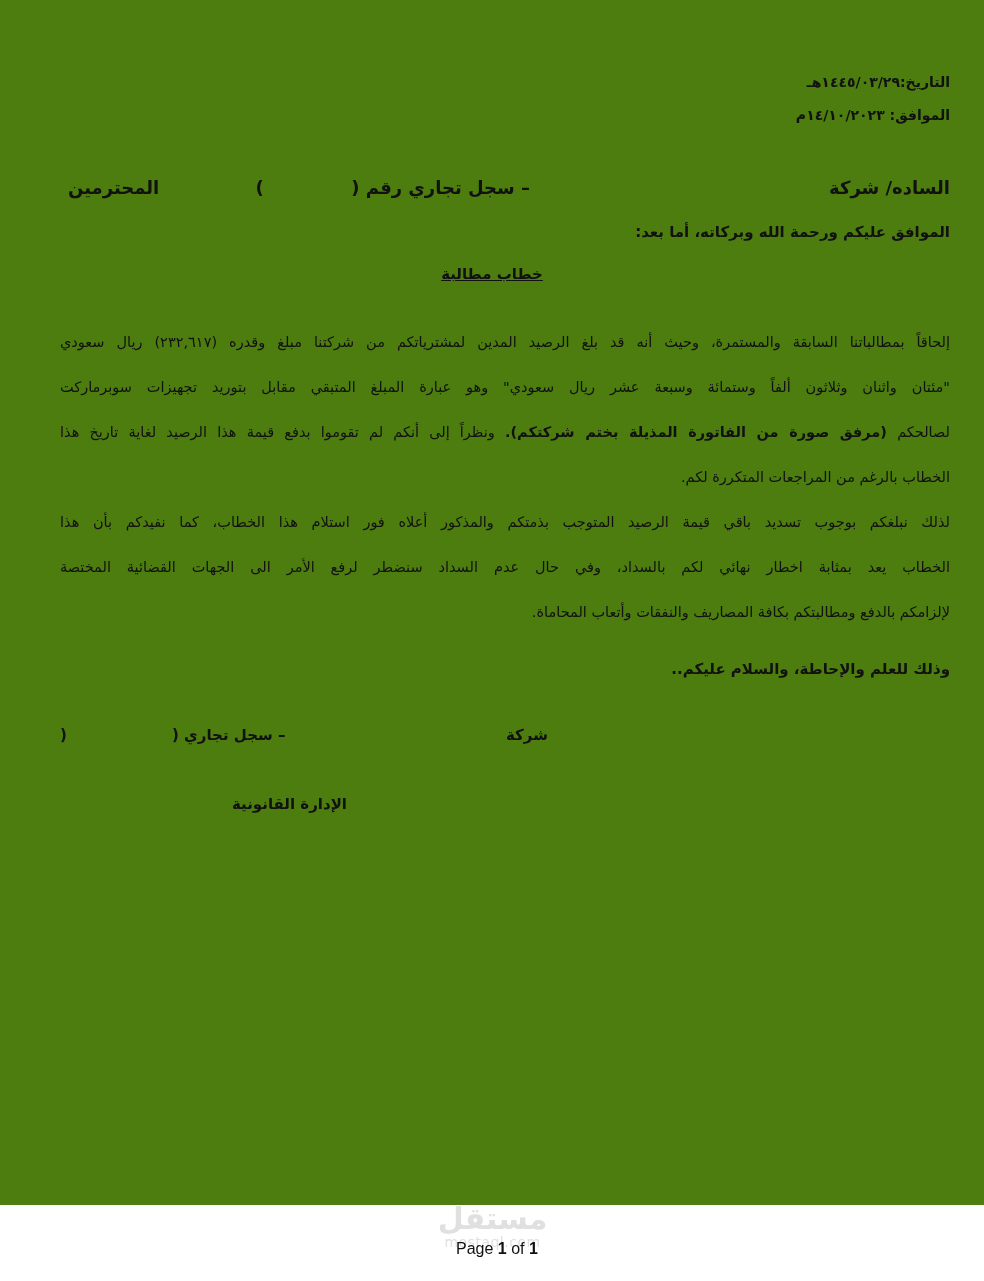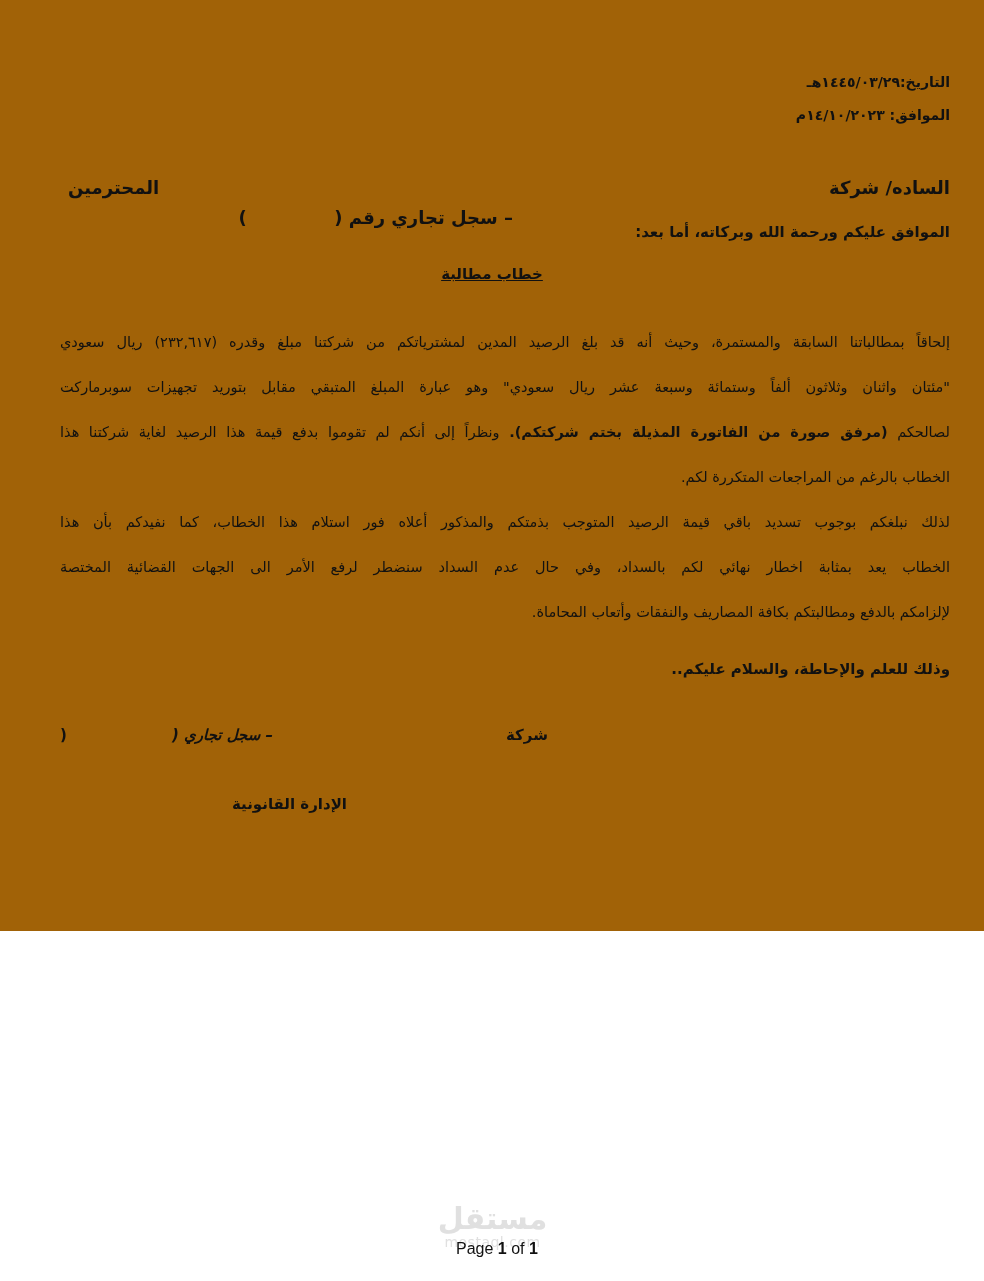--- a/index.html
+++ b/index.html
@@ -12,37 +12,37 @@
       height: 1281px;
       position: relative;
       overflow: hidden;
       color: #111111;
       font-family: "DejaVu Sans", "Liberation Sans", sans-serif;
     }
     .page {
       position: absolute;
       left: 0; top: 0;
       width: 984px;
-      height: 931px;
-      background: #a16207;
+      height: 1205px;
+      background: #4d7c0f;
     }
     .rtl { direction: rtl; unicode-bidi: embed; }
     .abs { position: absolute; white-space: nowrap; }
 
     .date-line {
       right: 34px;
       font-size: 14px;
       font-weight: bold;
     }
     #hijri { top: 74px; }
     #greg { top: 107px; }
 
     .hdr { top: 177px; font-size: 18px; font-weight: bold; }
     #addr-to { right: 34px; text-align: center; }
-    #addr-reg { left: 243px; width: 270px; text-align: right; margin-top: 30px; }
+    #addr-reg { left: 260px; width: 270px; text-align: right; }
     #addr-respect { left: 68px; }
 
     #greeting { top: 223px; right: 34px; font-size: 15px; font-weight: bold; }
 
     #title {
       top: 265px;
       left: 0; width: 984px;
       text-align: center;
       font-size: 15px;
       font-weight: bold;
@@ -62,21 +62,21 @@
     #para2 { top: 500px; }
     .body-para .line { display: block; height: 45px; text-align: justify; text-align-last: justify; }
     .body-para .line.last { text-align-last: right; }
 
     #closing { top: 660px; right: 34px; font-size: 15px; font-weight: bold; margin-left: 46px; }
 
     .sig { top: 726px; font-size: 15px; font-weight: bold; }
     #sig-company { left: 506px; }
     #sig-reg { left: 60px; width: 240px; }
     #sig-reg .paren-close { position: absolute; left: 0; }
-    #sig-reg .reg-label { position: absolute; left: 112px; font-style: italic; }
+    #sig-reg .reg-label { position: absolute; left: 112px; }
 
     #dept { top: 795px; left: 232px; font-size: 15px; font-weight: bold; }
 
     .watermark {
       position: absolute;
       left: 430px;
       top: 1203px;
       width: 125px;
       text-align: center;
       color: #e0e0e0;
@@ -107,21 +107,21 @@
   <div class="abs rtl hdr" id="addr-reg" style="white-space: pre;">– سجل تجاري رقم (              )</div>
   <div class="abs rtl hdr" id="addr-respect">المحترمين</div>
 
   <div class="abs rtl" id="greeting">الموافق عليكم ورحمة الله وبركاته، أما بعد:</div>
 
   <div class="abs rtl" id="title">خطاب مطالبة</div>
 
   <div class="body-para rtl" id="para1">
     <span class="line">إلحاقاً بمطالباتنا السابقة والمستمرة، وحيث أنه قد بلغ الرصيد المدين لمشترياتكم من شركتنا مبلغ وقدره (٢٣٢,٦١٧) ريال سعودي</span>
     <span class="line">"مئتان واثنان وثلاثون ألفاً وستمائة وسبعة عشر ريال سعودي" وهو عبارة المبلغ المتبقي مقابل بتوريد تجهيزات سوبرماركت</span>
-    <span class="line"><span>لصالحكم </span><b>(مرفق صورة من الفاتورة المذيلة بختم شركتكم).</b><span> ونظراً إلى أنكم لم تقوموا بدفع قيمة هذا الرصيد لغاية شركتنا هذا</span></span>
+    <span class="line"><span>لصالحكم </span><b>(مرفق صورة من الفاتورة المذيلة بختم شركتكم).</b><span> ونظراً إلى أنكم لم تقوموا بدفع قيمة هذا الرصيد لغاية تاريخ هذا</span></span>
     <span class="line last">الخطاب بالرغم من المراجعات المتكررة لكم.</span>
   </div>
 
   <div class="body-para rtl" id="para2">
     <span class="line">لذلك نبلغكم بوجوب تسديد باقي قيمة الرصيد المتوجب بذمتكم والمذكور أعلاه فور استلام هذا الخطاب، كما نفيدكم بأن هذا</span>
     <span class="line">الخطاب يعد بمثابة اخطار نهائي لكم بالسداد، وفي حال عدم السداد سنضطر لرفع الأمر الى الجهات القضائية المختصة</span>
     <span class="line last">لإلزامكم بالدفع ومطالبتكم بكافة المصاريف والنفقات وأتعاب المحاماة.</span>
   </div>
 
   <div class="abs rtl" id="closing">وذلك للعلم والإحاطة، والسلام عليكم..</div>

